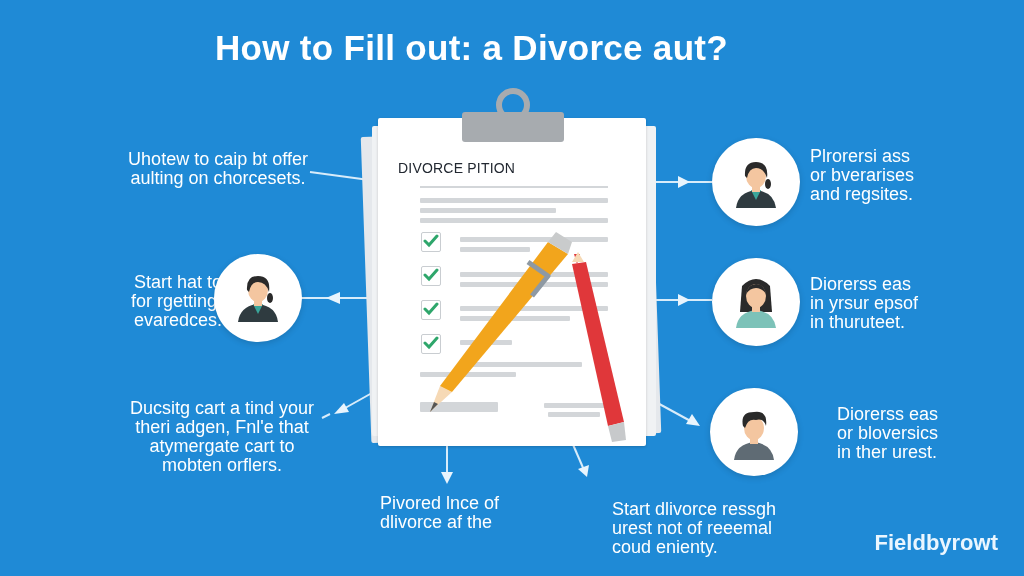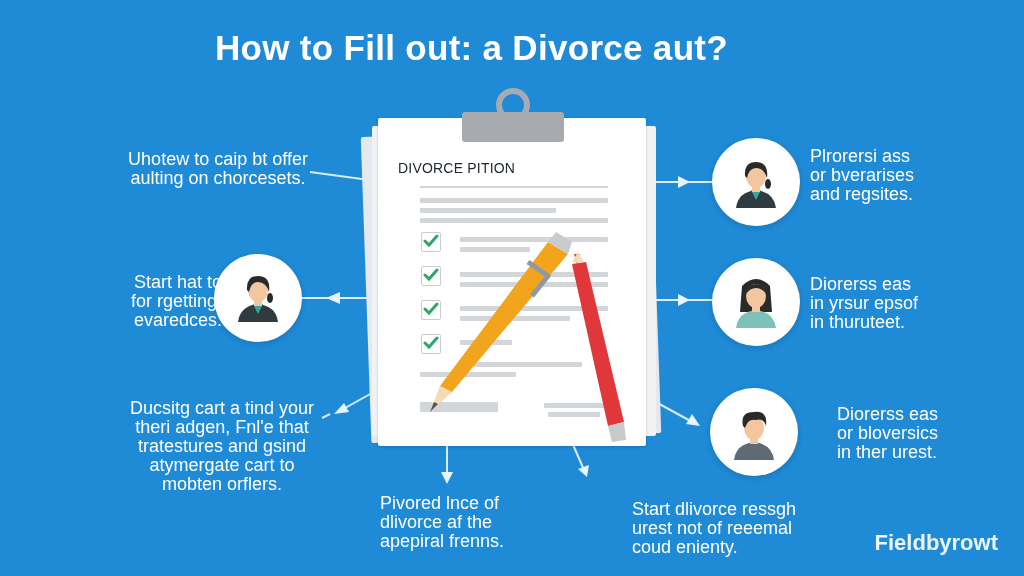--- a/index.html
+++ b/index.html
@@ -73,31 +73,29 @@
   <div>aulting on chorcesets.</div>
 </div>
 <div class="note right" style="left:112px; top:273px; width:110px; text-align:right;">
   <div>Start hat to</div>
   <div>for rgetting.</div>
   <div>evaredces.</div>
 </div>
 <div class="note left" style="left:102px; top:399px; width:240px;">
   <div>Ducsitg cart a tind your</div>
   <div>theri adgen, Fnl'e that</div>
-  <div>tratestures and gsind</div>
   <div>atymergate cart to</div>
   <div>mobten orflers.</div>
 </div>
 
 <div class="note right" style="left:380px; top:494px; width:160px;">
   <div>Pivored lnce of</div>
   <div>dlivorce af the</div>
-  <div>apepiral frenns.</div>
-</div>
-<div class="note right" style="left:612px; top:500px; width:170px;margin-left:20px;">
+</div>
+<div class="note right" style="left:612px; top:500px; width:170px;">
   <div>Start dlivorce ressgh</div>
   <div>urest not of reeemal</div>
   <div>coud enienty.</div>
 </div>
 
 <div class="note right" style="left:810px; top:147px; width:150px;">
   <div>Plrorersi ass</div>
   <div>or bverarises</div>
   <div>and regsites.</div>
 </div>

